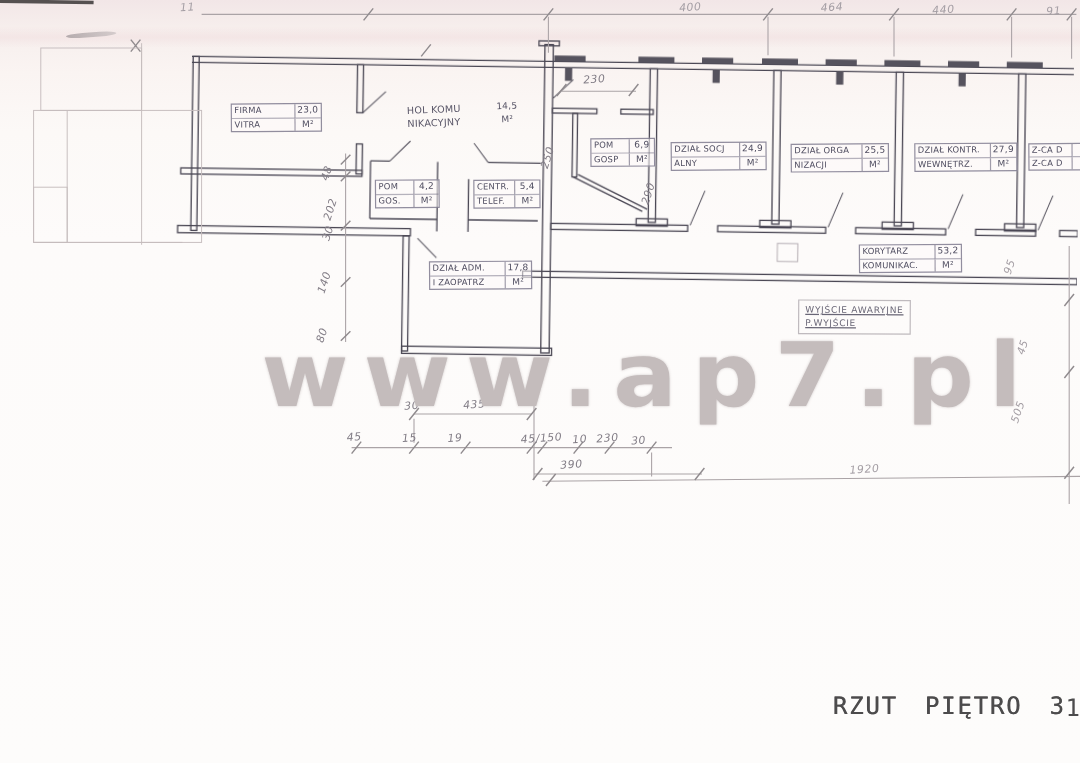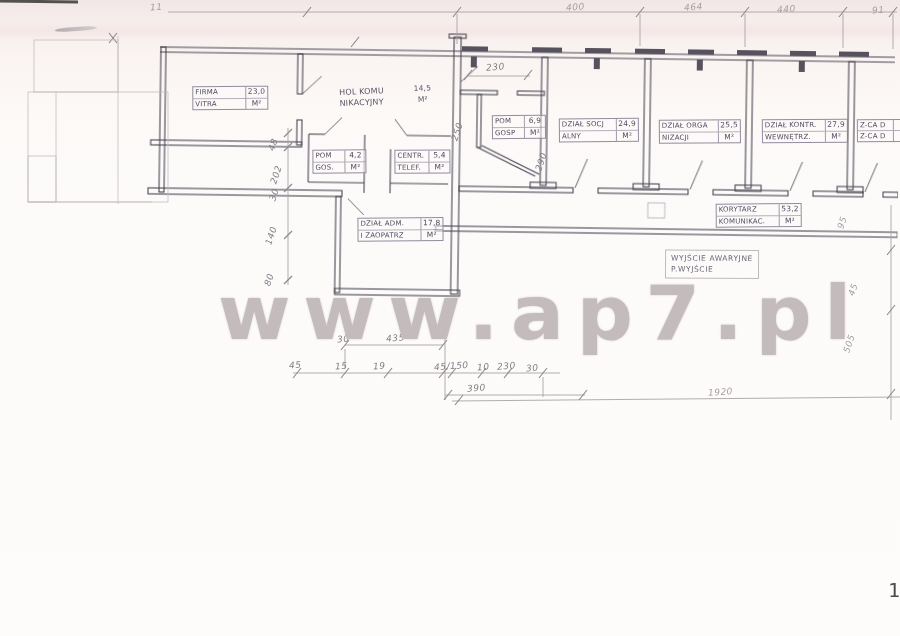--- a/index.html
+++ b/index.html
@@ -21,21 +21,21 @@
   .rlabel{position:absolute;display:grid;grid-template-columns:1fr auto;
     border:1px solid rgba(110,106,128,.75);color:#4f4d60;background:rgba(253,250,249,.55);
     font-size:7px;line-height:1.15;letter-spacing:.2px;transform:rotate(-1.2deg);}
   .rlabel .c{padding:1px 2px;white-space:nowrap;}
   .rlabel .a1,.rlabel .a2{border-left:1px solid rgba(110,106,128,.65);text-align:center;min-width:16px;font-size:7.5px;}
   .rlabel .n1,.rlabel .a1{border-bottom:1px solid rgba(110,106,128,.5);}
   .plain{border:none;background:transparent;font-size:8px;transform:rotate(-3deg);color:#575466;}
   .plain .a1,.plain .a2{border-left:none;}
   .plain .n1,.plain .a1{border-bottom:none;}
   .exitbox{position:absolute;border:1px solid rgba(150,143,150,.6);color:#696676;background:transparent;
-    font-size:7.5px;line-height:1.5;letter-spacing:.6px;padding:2px 5px;transform:rotate(-.5deg);white-space:nowrap;}
+    font-size:7.5px;line-height:1.5;letter-spacing:.6px;padding:2px 5px;transform:rotate(-.5deg);white-space:nowrap;text-decoration:underline;}
 
   
   .dim{position:absolute;font-size:9px;font-style:italic;color:#827d86;letter-spacing:.5px;
     transform:rotate(-4deg);white-space:nowrap;}
   .dimv{transform:rotate(-72deg);transform-origin:left bottom;}
   .faintdim{color:#a49ea4;}
 
   .watermark{position:absolute;left:218px;top:270px;z-index:6;
     font-family:"DejaVu Sans",sans-serif;font-weight:bold;font-size:74px;
     letter-spacing:12px;color:#c4bcbc;transform:scaleX(1.06);transform-origin:left top;
@@ -308,14 +308,15 @@
 
     <span class="dim" style="left:467px;top:383px">390</span>
     <span class="dim faintdim" style="left:708px;top:387px">1920</span>
 
     <span class="dim dimv faintdim" style="left:845px;top:220px">95</span>
     <span class="dim dimv faintdim" style="left:856px;top:287px">45</span>
     <span class="dim dimv faintdim" style="left:851px;top:344px">505</span>
   </div>
 
   <div class="watermark">www.ap7.pl</div>
+  <div class="caption">RZUT PIĘTRO 3</div>
   <div class="caption-frag">1</div>
 </div>
 
 </body></html>

